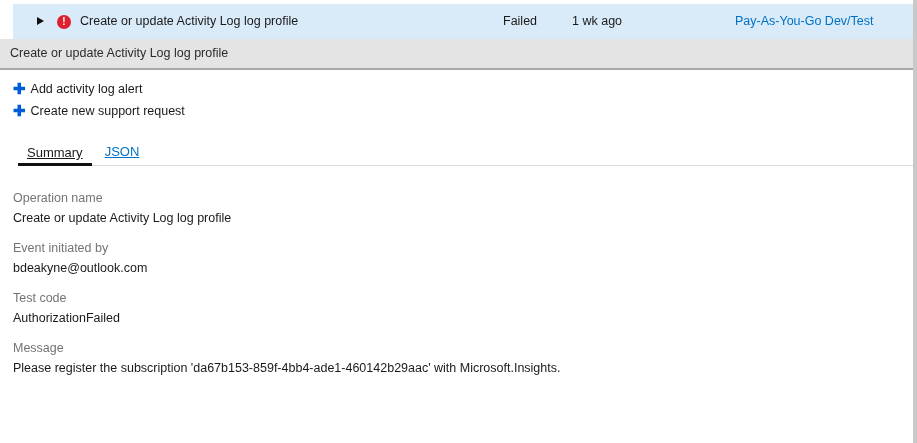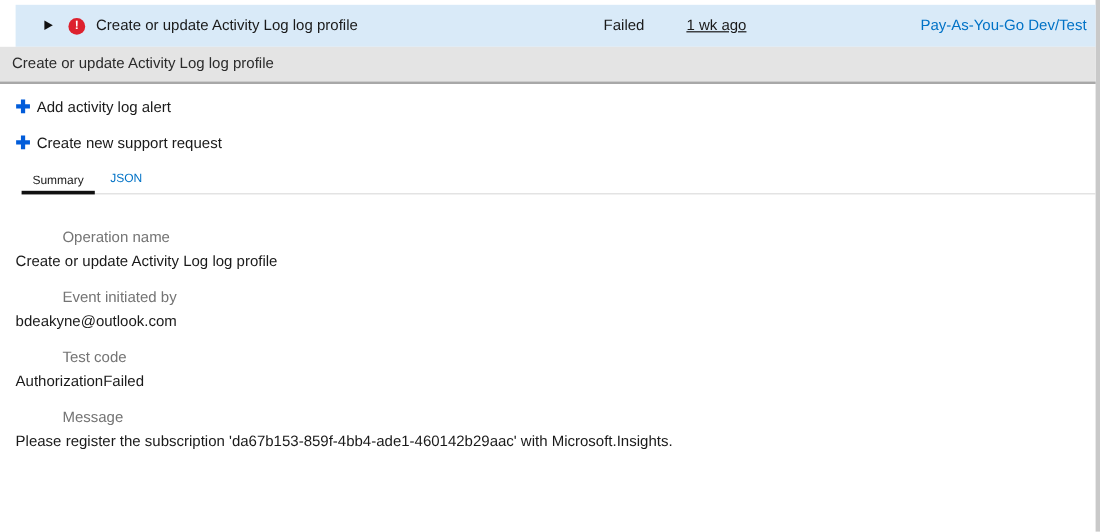--- a/index.html
+++ b/index.html
@@ -47,23 +47,23 @@
   .err-icon{
     left:44px;top:11px !important;
     width:14px;height:14px;
     background:var(--error-red);
     border-radius:50%;
     color:#fff;font-weight:bold;font-size:10px;
     line-height:14px !important;text-align:center;
   }
   .row-title{left:67px;}
   .col-status{left:490px;}
-  .col-ago{left:559px;text-decoration:underline;}
+  .col-ago{left:559px;}
   .col-date{left:651px;}
-  .col-sub{left:754px;color:var(--link-blue);text-decoration:none;cursor:pointer;}
+  .col-sub{left:722px;color:var(--link-blue);text-decoration:none;cursor:pointer;}
   
   .detail-header{
     position:absolute;left:0;top:39px;width:913px;height:31px;
     background:var(--header-bar-bg);
     border-bottom:2px solid var(--header-bar-border);
     line-height:29px;
     padding-left:10px;
     color:#2b2b2b;
   }
   
@@ -71,44 +71,45 @@
     position:absolute;left:13px;height:18px;line-height:14px;
     text-decoration:none;color:var(--text-dark);cursor:pointer;
     white-space:nowrap;
   }
   .action .plus{
     color:var(--plus-blue);
     font-weight:bold;font-size:15px;
     margin-right:5px;vertical-align:-1px;
   }
   .action-1{top:82px;}
-  .action-2{top:112px;text-align:right;}
+  .action-2{top:104px;text-align:right;}
   
   .tabbar{
     position:absolute;left:18px;top:139px;width:895px;
     display:flex;align-items:flex-end;
     border-bottom:1px solid var(--tab-border);
   }
   .tab{
-    font-size:10px;
+    font-size:13px;
     padding:5px 9px 6px 9px;
     cursor:pointer;
     white-space:nowrap;
+    text-decoration:underline;
   }
   .tab.active{
     color:var(--text-dark);
     border-bottom:3px solid var(--tab-underline);
     padding-bottom:3px;
     margin-bottom:-1px;
   }
   .tab.json{color:var(--link-blue);margin-left:4px;}
   
   .fields{position:absolute;left:13px;top:188px;width:890px;}
   .field{height:40px;margin-bottom:10px;}
-  .flabel{height:20px;line-height:20px;color:var(--label-gray);white-space:nowrap;margin-left:39px;}
+  .flabel{height:20px;line-height:20px;color:var(--label-gray);white-space:nowrap;}
   .fvalue{height:20px;line-height:20px;color:var(--text-dark);white-space:nowrap;}
 </style>
 </head>
 <body>
 
 <div class="scrollbar"></div>
 
 <div class="log-row">
   <span class="expander"></span>
   <span class="err-icon">!</span>

